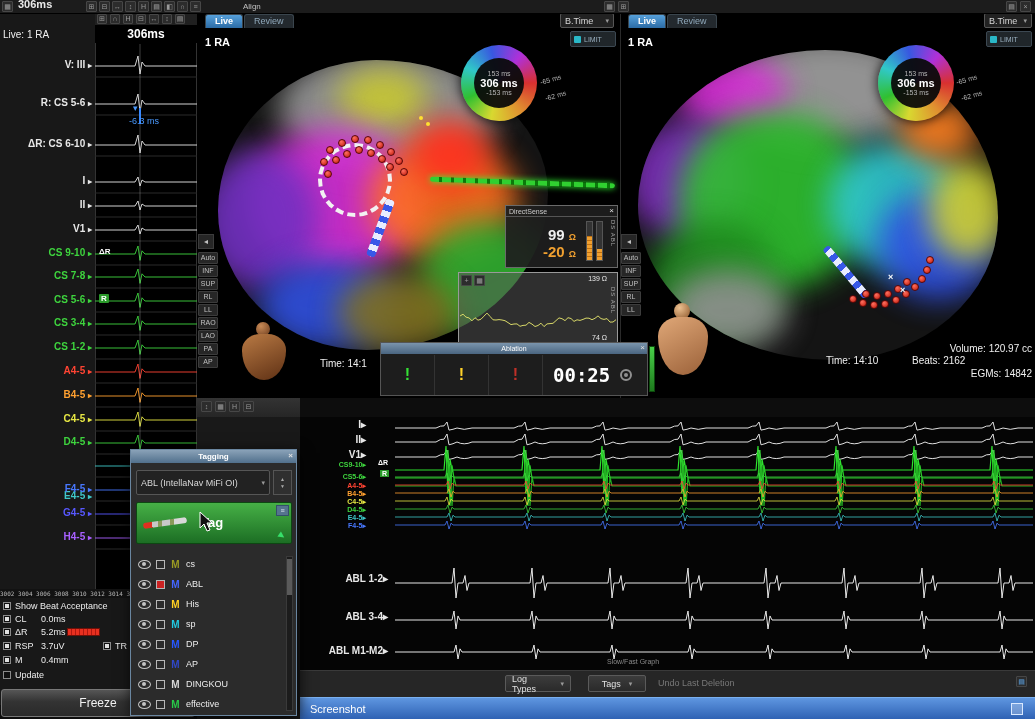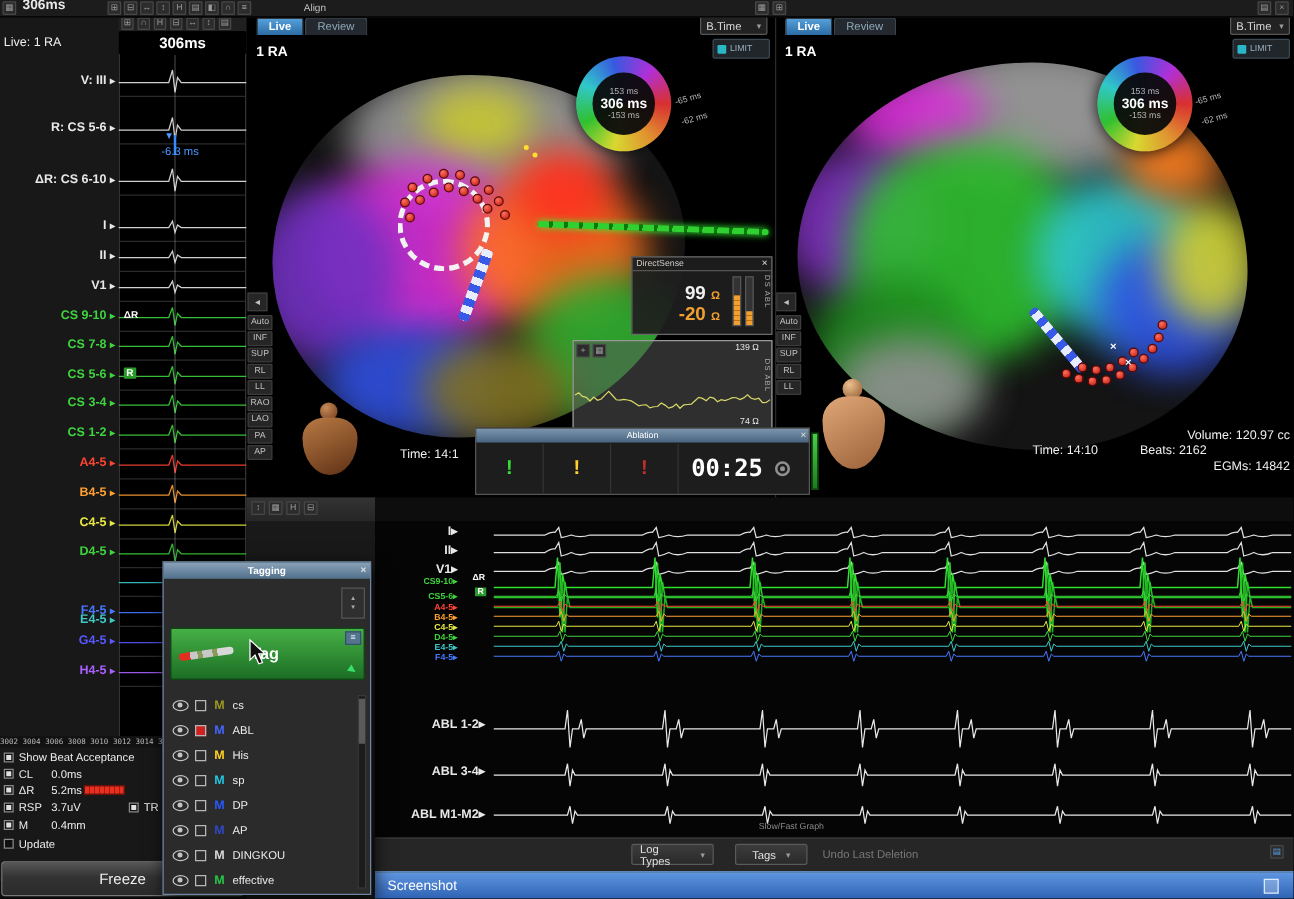--- a/index.html
+++ b/index.html
@@ -972,20 +972,24 @@
       <span class="ib" style="left: 618px; top: 1px;">⊞</span>
       <span class="ib" style="left: 1006px; top: 1px;">▤</span>
       <span class="ib" style="left: 1020px; top: 1px;">×</span>
     </div>
 
   <div id="tagging">
     <div class="tg-head">
         <span>Tagging</span>
         <span class="wx">×</span>
       </div>
+    <div class="select" id="tg-select">
+        <span style="overflow:hidden;white-space:nowrap">ABL (IntellaNav MiFi OI)</span>
+        <span class="car">▾</span>
+      </div>
     <div id="tg-side">
         <span>▲</span>
         <span>▼</span>
       </div>
     <div id="tag-btn">
       <span class="tb-cath"></span>
       <span class="tlabel">Tag</span>
       <span class="tb-badge">≡</span>
       <span class="tb-ptr">▶</span>
     </div>

